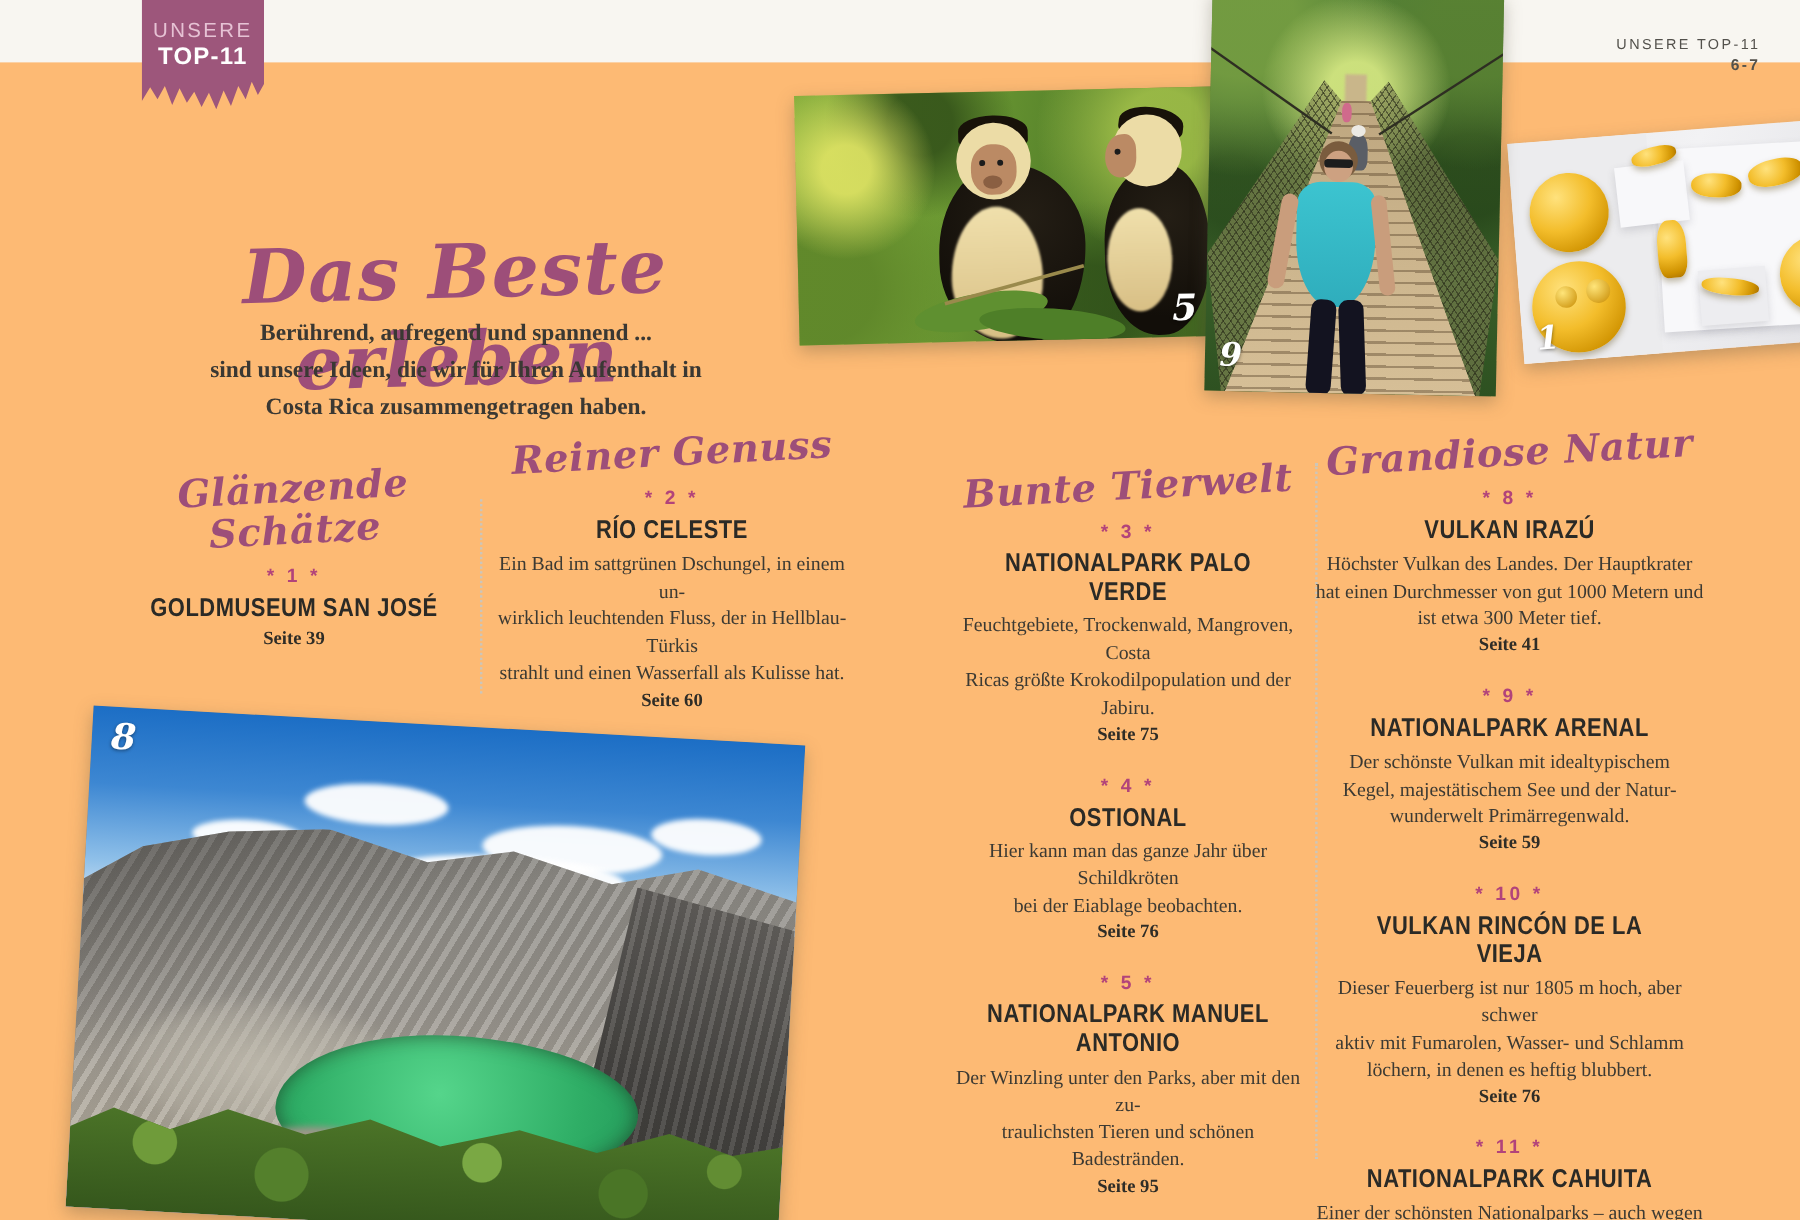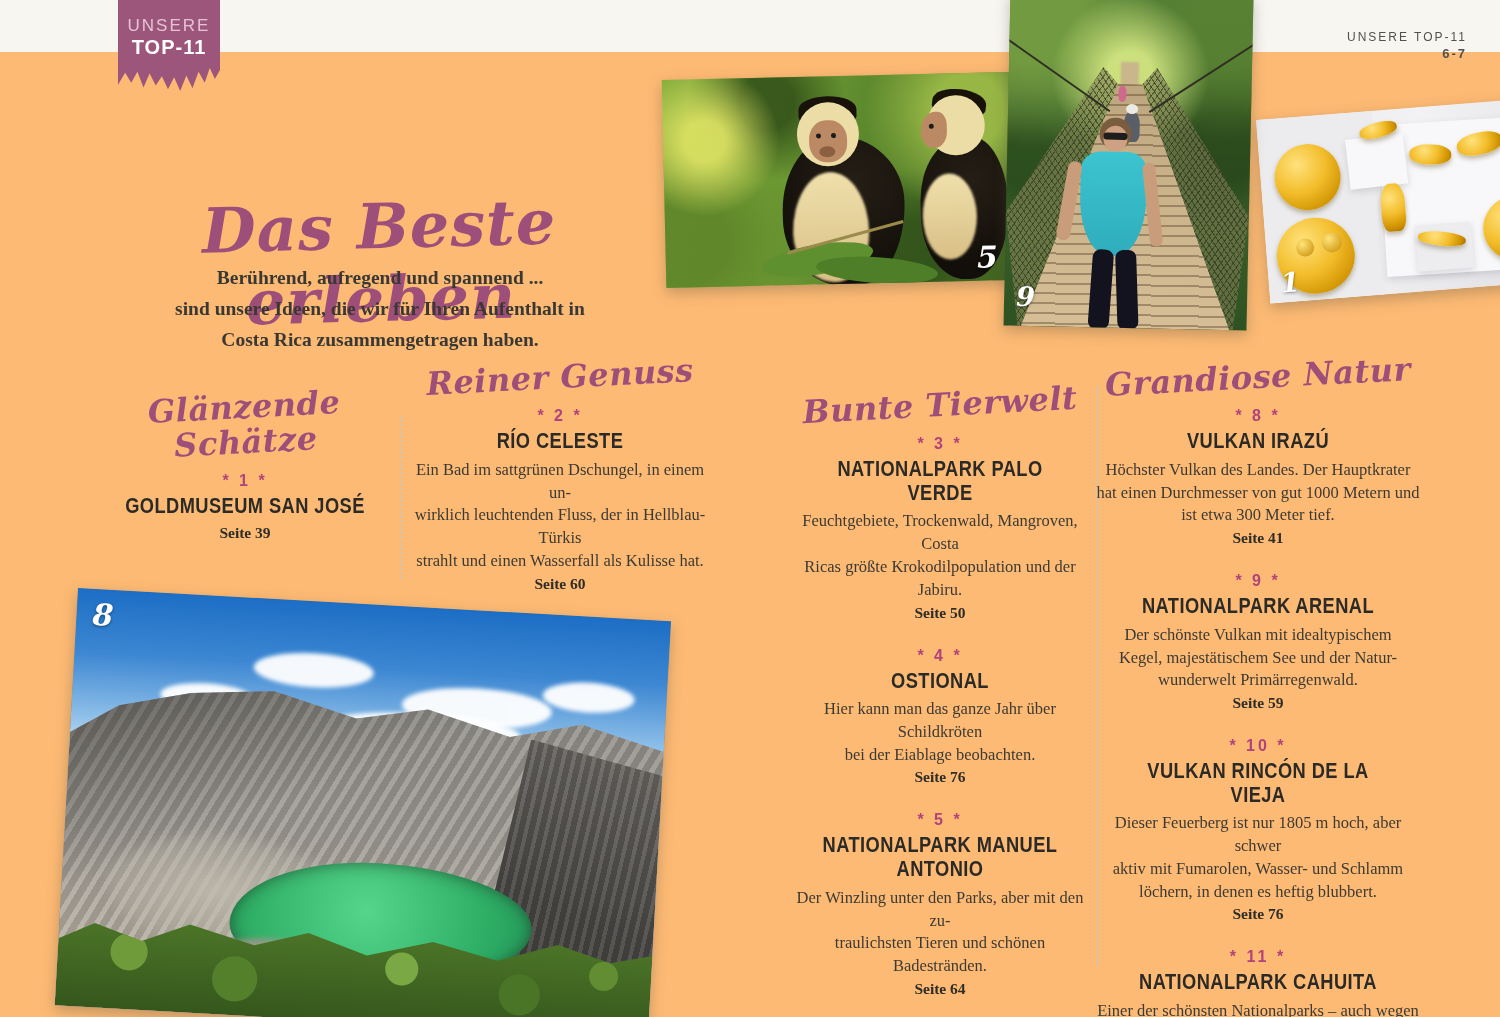--- a/index.html
+++ b/index.html
@@ -198,35 +198,35 @@
     </div>
   </div>
 
   <div class="col" id="col3">
     <div class="secHead">Bunte Tierwelt</div>
     <div class="item">
       <div class="num">* 3 *</div>
       <h3 class="ttl">NATIONALPARK PALO VERDE</h3>
       <p class="body">Feuchtgebiete, Trockenwald, Mangroven, Costa
 Ricas größte Krokodilpopulation und der Jabiru.</p>
-      <div class="pageref">Seite 50</div>
+      <div class="pageref">Seite 75</div>
     </div>
     <div class="item">
       <div class="num">* 4 *</div>
       <h3 class="ttl">OSTIONAL</h3>
       <p class="body">Hier kann man das ganze Jahr über Schildkröten
 bei der Eiablage beobachten.</p>
       <div class="pageref">Seite 76</div>
     </div>
     <div class="item">
       <div class="num">* 5 *</div>
       <h3 class="ttl">NATIONALPARK MANUEL ANTONIO</h3>
       <p class="body">Der Winzling unter den Parks, aber mit den zu-
 traulichsten Tieren und schönen Badestränden.</p>
-      <div class="pageref">Seite 64</div>
+      <div class="pageref">Seite 95</div>
     </div>
 
   </div>
 
   <div class="col" id="col4">
     <div class="secHead">Grandiose Natur</div>
     <div class="item">
       <div class="num">* 8 *</div>
       <h3 class="ttl">VULKAN IRAZÚ</h3>
       <p class="body">Höchster Vulkan des Landes. Der Hauptkrater

